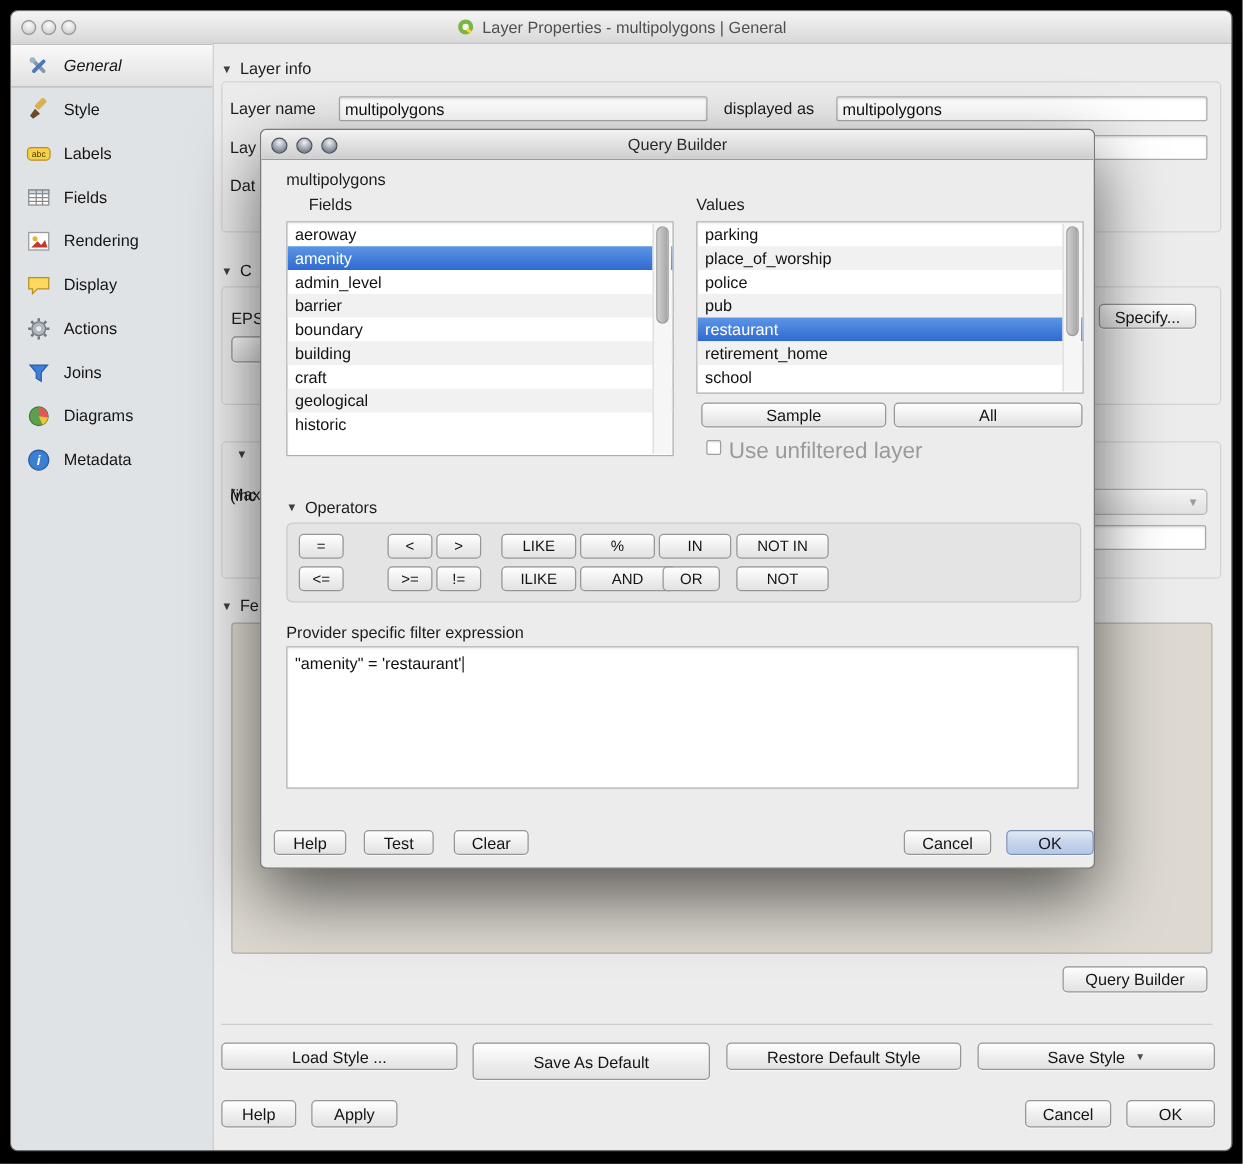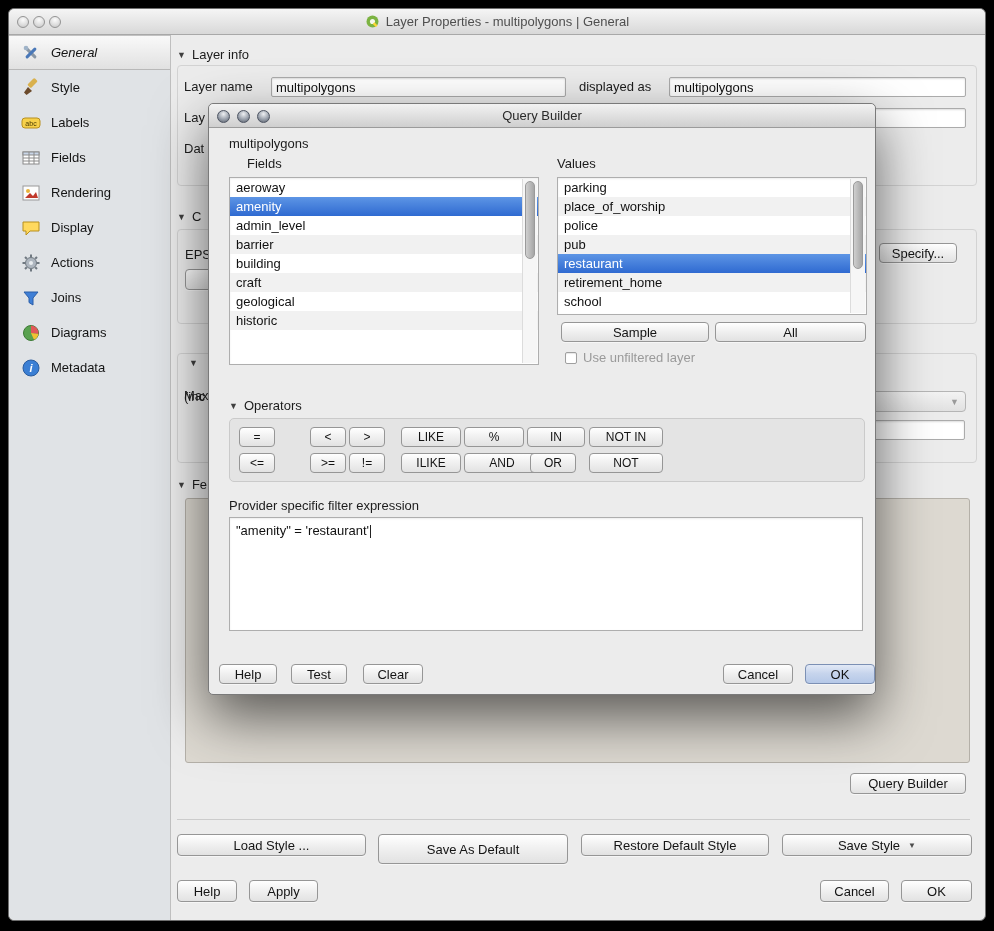--- a/index.html
+++ b/index.html
@@ -76,21 +76,21 @@
            background:linear-gradient(#ffffff,#f0f0f0 48%, #e2e2e2); height:20px; }
 
   .textarea { position:absolute; background:#fff; border:1px solid #aeaeae;
               font-size:13px; color:#111; padding:5px 6px;
               box-shadow:inset 0 1px 2px rgba(0,0,0,.08); }
   .caret { display:inline-block; width:1px; height:13px; background:#222;
            vertical-align:text-bottom; margin-left:1px; }
 
   .checkbox { position:absolute; width:12px; height:12px; background:#fff;
               border:1px solid #9f9f9f; border-radius:2px; box-shadow:inset 0 1px 1px rgba(0,0,0,.1); }
-  .graylabel { position:absolute; font-size:13px; color:#9a9a9a; white-space:nowrap; }
+  .graylabel { position:absolute; font-size:18px; color:#9a9a9a; white-space:nowrap; }
 </style>
 </head>
 <body>
 
 <div id="win">
 
   <div class="titlebar">
     <span class="tl tl-inactive" style="left:8px"></span>
     <span class="tl tl-inactive" style="left:24px"></span>
     <span class="tl tl-inactive" style="left:40px"></span>
@@ -302,20 +302,21 @@
   <div class="flabel" style="left:20px;top:30px">multipolygons</div>
 
   <div class="flabel" style="left:38px;top:50px">Fields</div>
   <div class="flabel" style="left:348px;top:50px">Values</div>
 
   <div class="listbox" style="left:20px;top:73px;width:310px;height:188px">
     <div class="lrow">aeroway</div>
     <div class="lrow sel">amenity</div>
     <div class="lrow">admin_level</div>
     <div class="lrow">barrier</div>
+    <div class="lrow">boundary</div>
     <div class="lrow">building</div>
     <div class="lrow">craft</div>
     <div class="lrow">geological</div>
     <div class="lrow">historic</div>
     <div class="vscroll">
       <div class="thumb" style="top:2px;height:78px"></div>
     </div>
   </div>
 
   <div class="listbox" style="left:348px;top:73px;width:310px;height:138px">

